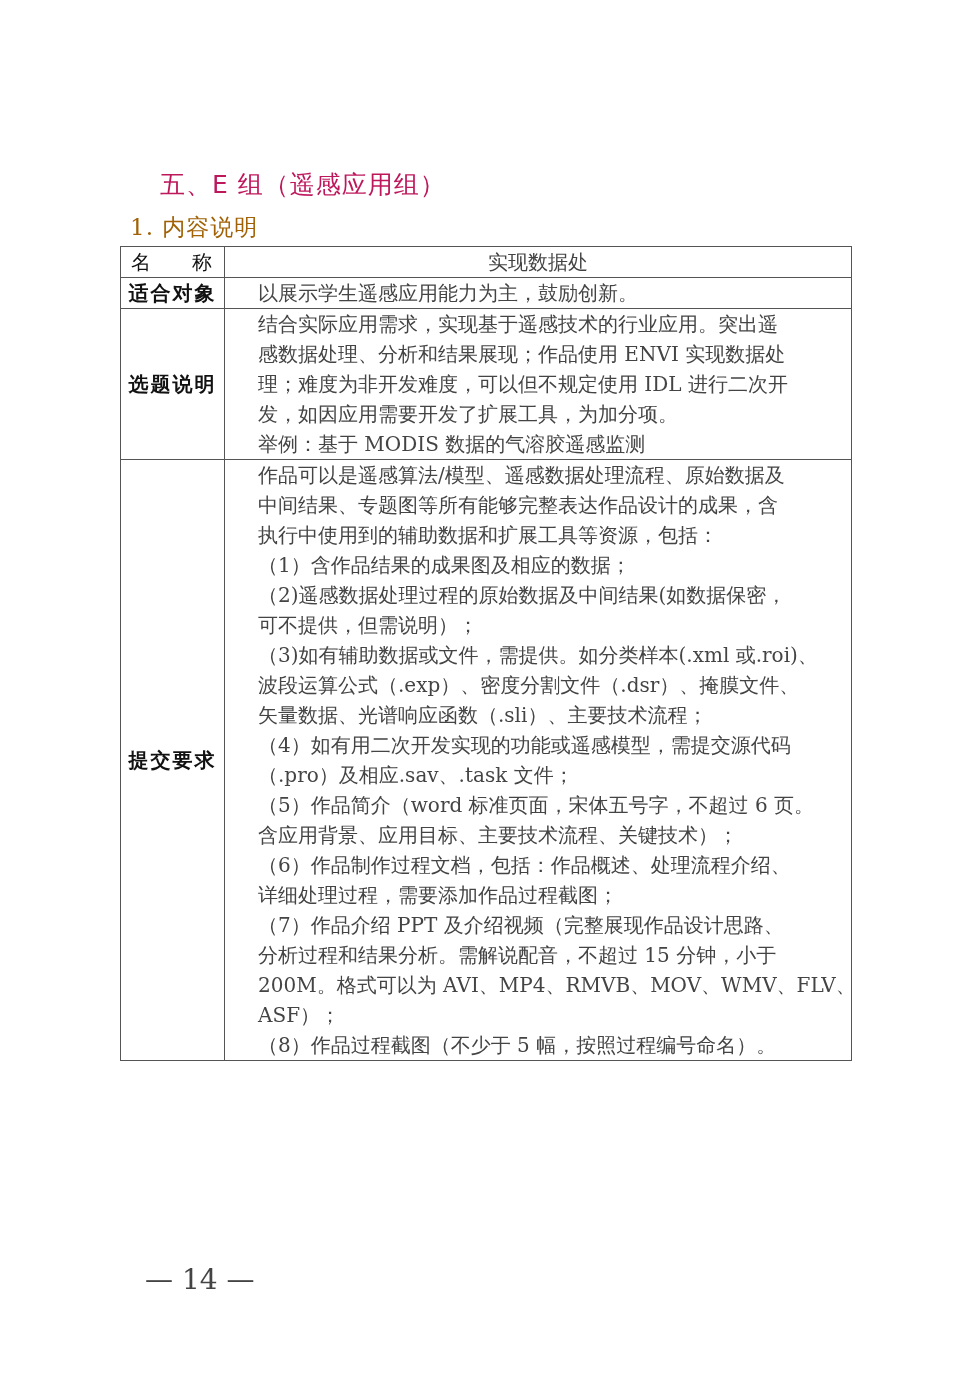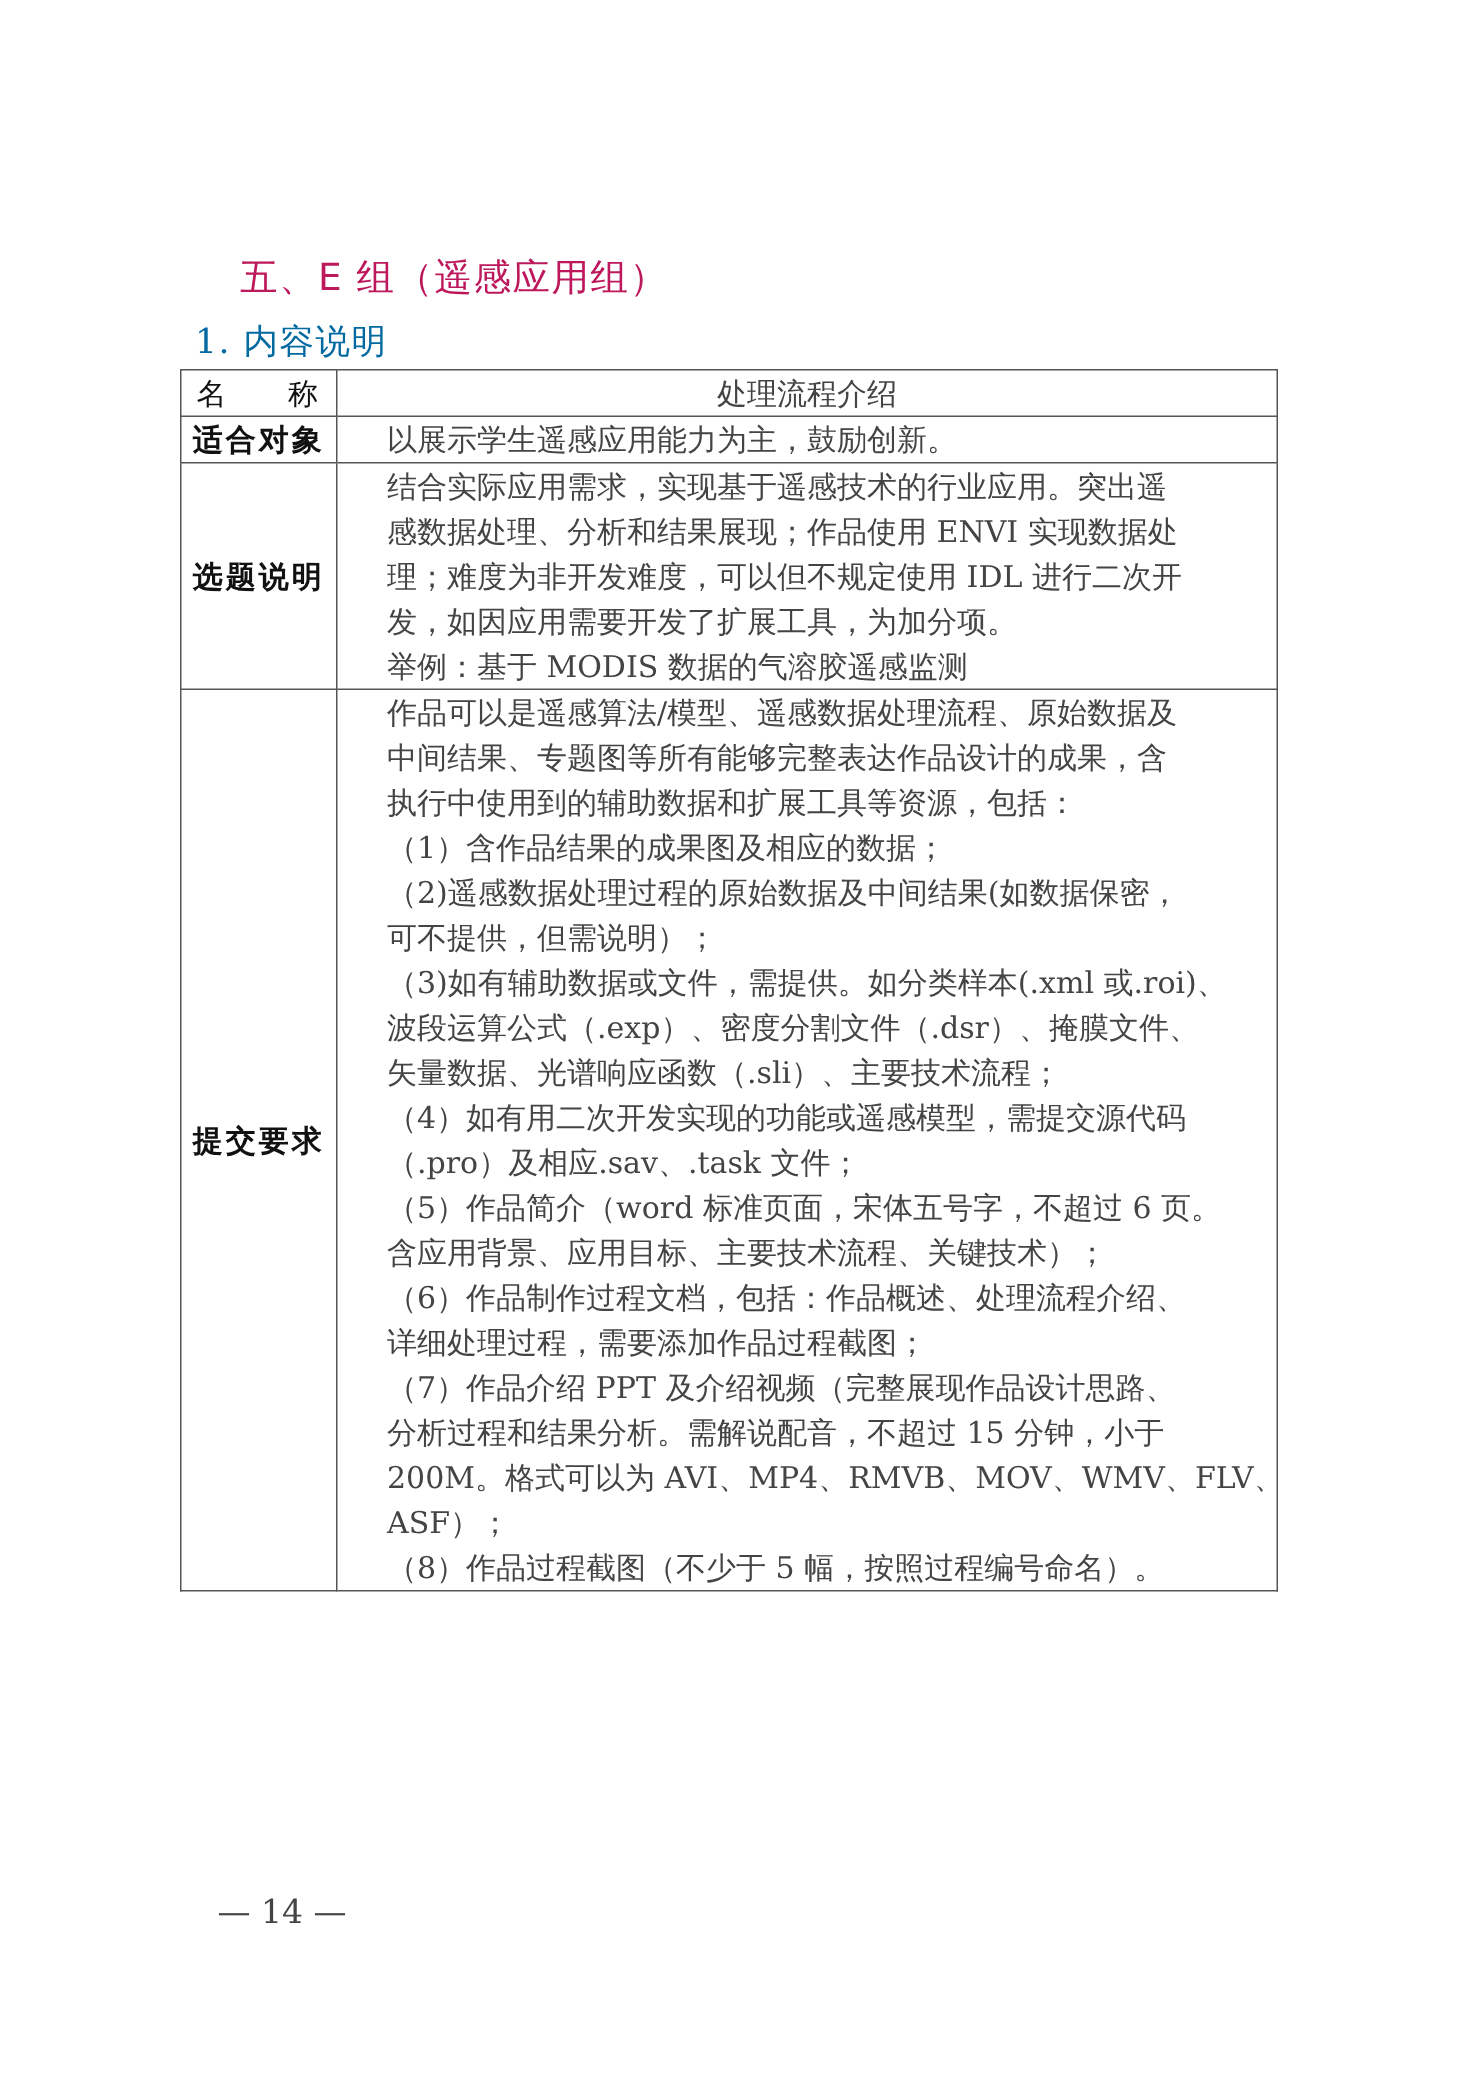--- a/index.html
+++ b/index.html
@@ -1,48 +1,48 @@
 <!DOCTYPE html>
 <html><head>
 <meta charset="utf-8">
 <style>
   html, body { margin:0; padding:0; background:#ffffff; }
   body { width:980px; height:1386px; position:relative; overflow:hidden;
          font-family: "DejaVu Serif", "Liberation Serif", serif; color:#333; }
   .section-title { position:absolute; left:160px; top:168px; font-size:25px;
          font-family:"DejaVu Sans", sans-serif; color:#be185d; letter-spacing:1px; }
-  .subsection-title { position:absolute; left:130px; top:212px; font-size:23px; color:#0369a1; letter-spacing:1px; }
+  .subsection-title { position:absolute; left:130px; top:212px; font-size:23px; color:#a16207; letter-spacing:1px; }
   table.spec { position:absolute; left:120px; top:246px; width:732px;
          border-collapse:collapse; table-layout:fixed; }
   table.spec td { border:1.5px solid #555; padding:0 6px; vertical-align:middle;
          font-size:20px; line-height:30px; color:#444; }
   table.spec td.label { width:99px; text-align:center; font-weight:bold; color:#111;
          font-family:"DejaVu Sans", sans-serif; letter-spacing:2px; padding:0 2px; }
   table.spec td.value { text-align:justify; }
   .name-split { display:flex; justify-content:space-between; padding:0 8px; font-weight:normal; }
   td.header-val { text-align:center; font-family:"DejaVu Sans", sans-serif; color:#222; }
   .line { display:block; white-space:nowrap;margin-left:27px; }
-  .page-number { position:absolute; left:145px; top:1263px; font-size:22px; color:#444; }
+  .page-number { position:absolute; left:145px; top:1263px; font-size:28px; color:#444; }
 </style>
 </head>
 <body>
 
 <div class="section-title">五、E 组（遥感应用组）</div>
 <div class="subsection-title">1. 内容说明</div>
 
 <table class="spec">
   <tbody>
       <tr style="height:31px">
     <td class="label">
       <div class="name-split">
         <span>名</span>
         <span>称</span>
       </div>
     </td>
-    <td class="header-val">处理流程介绍</td>
+    <td class="header-val">实现数据处</td>
   </tr>
   <tr style="height:31px">
     <td class="label">适合对象</td>
     <td class="value">
       <span class="line">以展示学生遥感应用能力为主，鼓励创新。</span>
     </td>
   </tr>
   <tr style="height:151px">
     <td class="label">选题说明</td>
     <td class="value">

